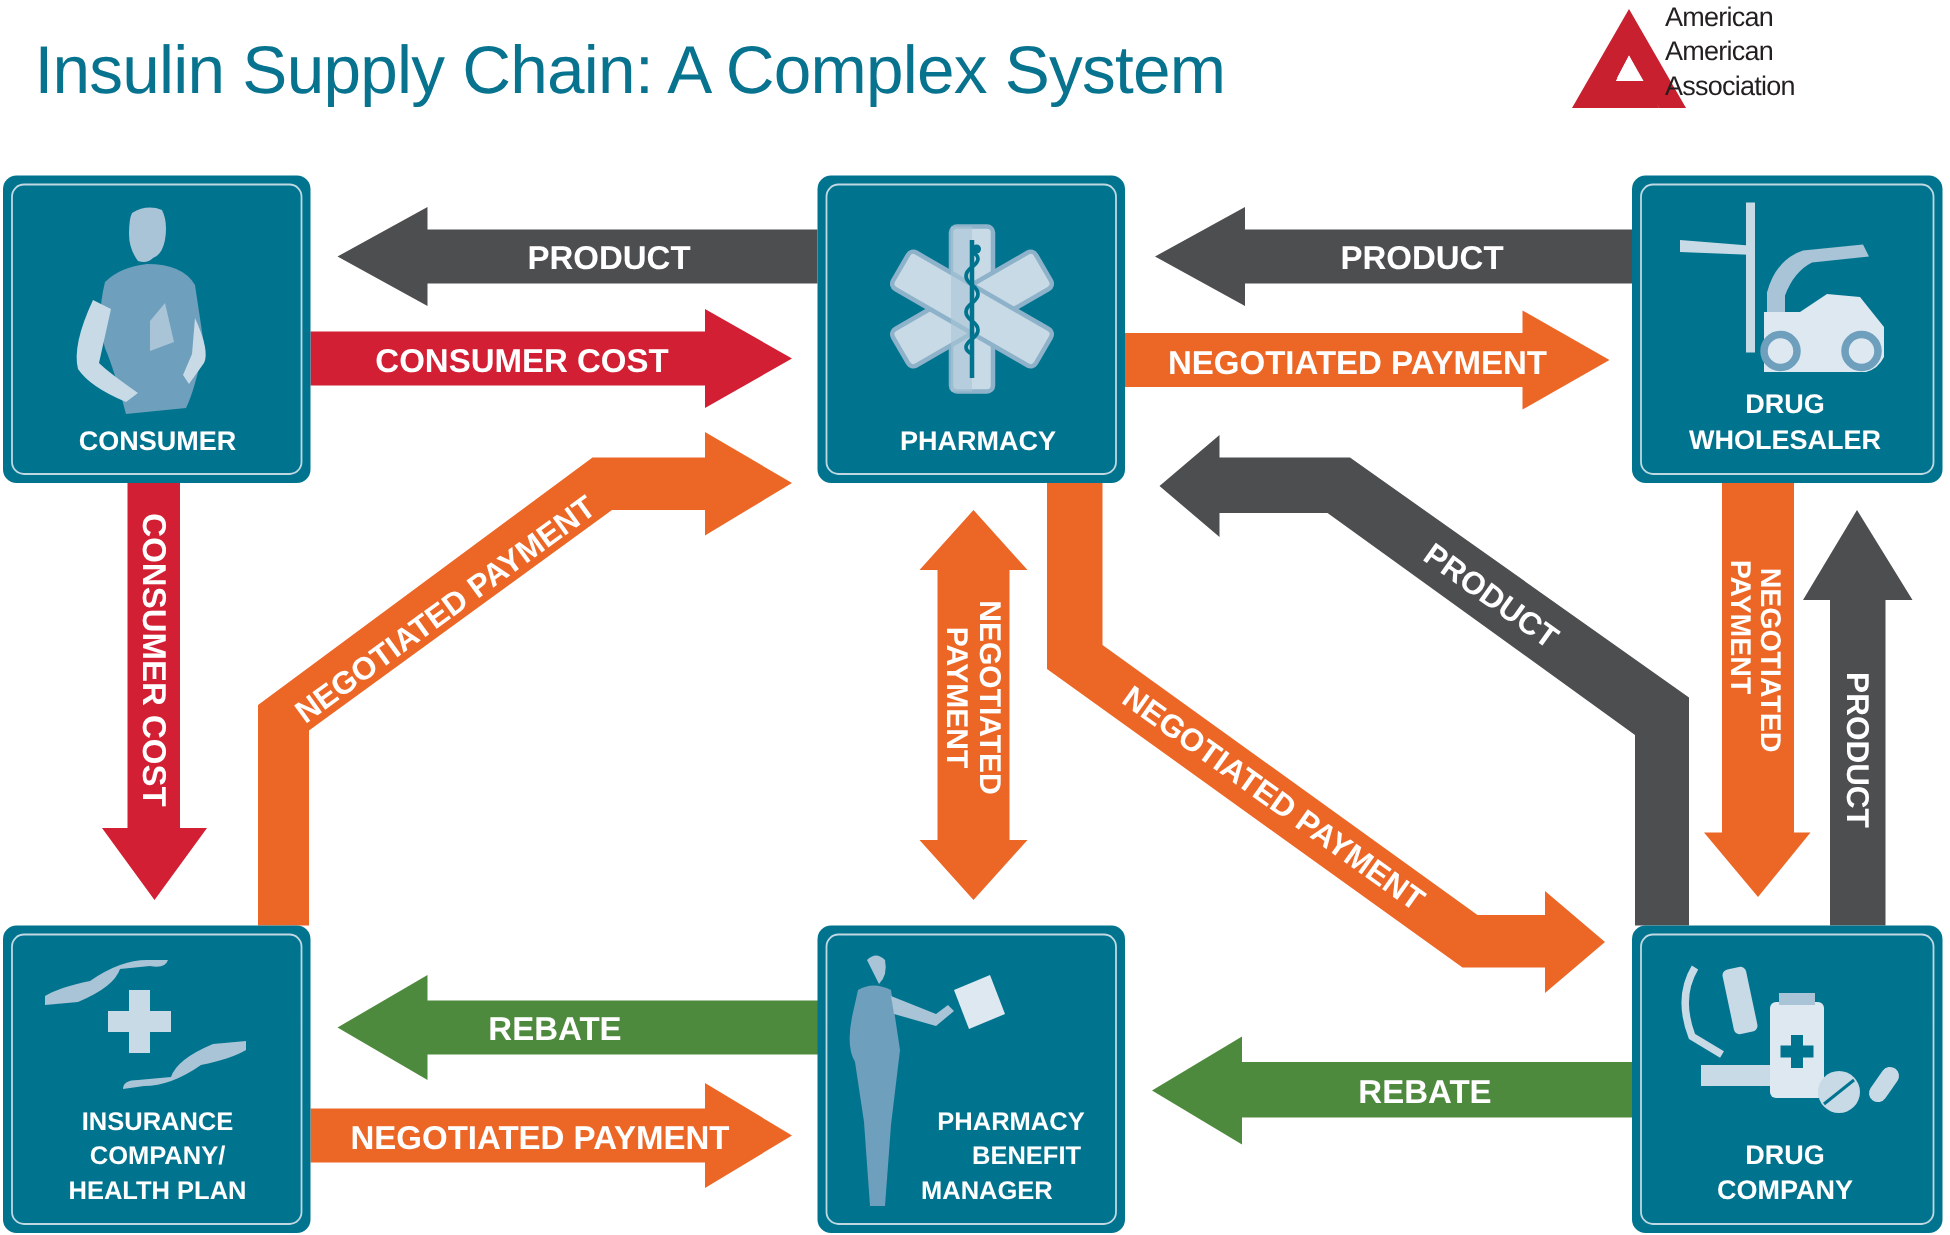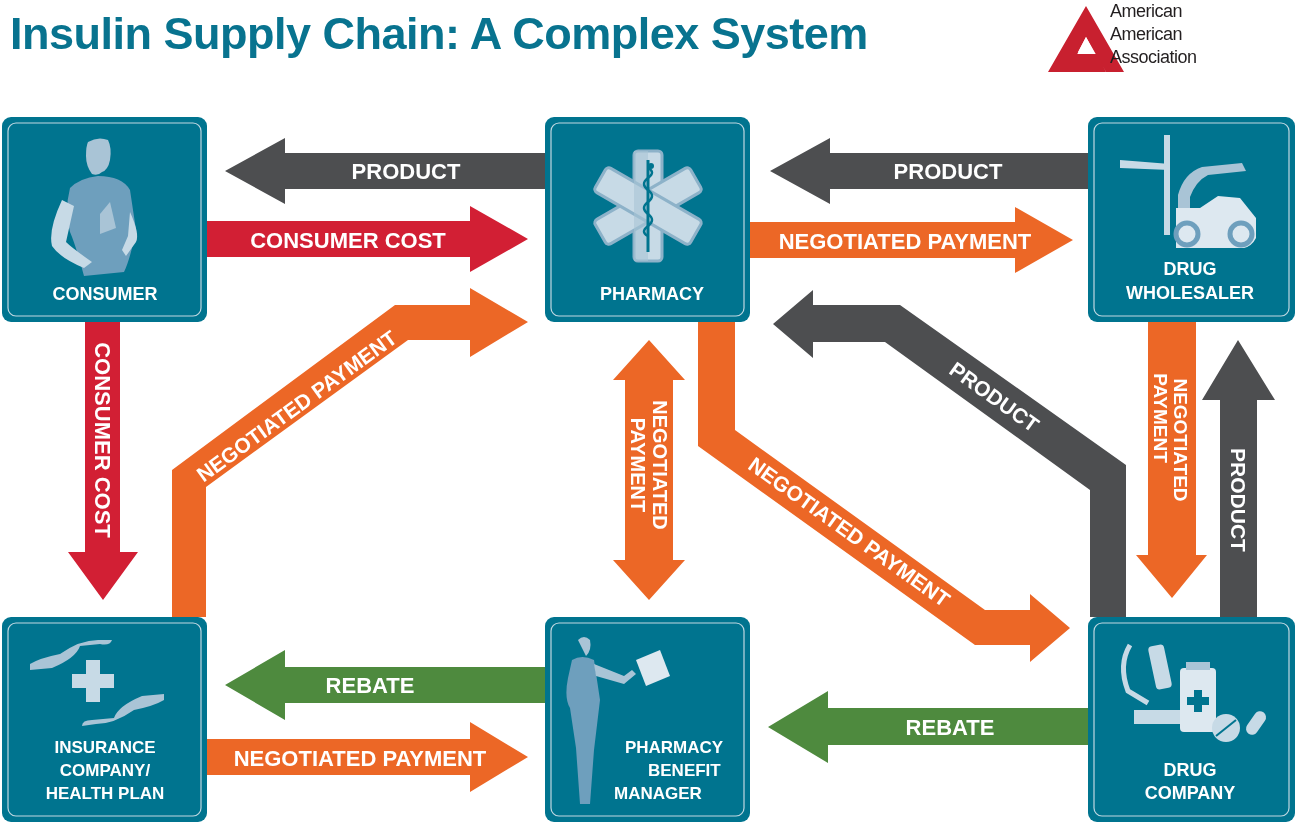--- a/index.html
+++ b/index.html
@@ -1,17 +1,17 @@
 <!DOCTYPE html>
 <html><head>
 <meta charset="utf-8">
 <style>
   html, body { margin: 0; padding: 0; background: #ffffff; }
   body { width: 1300px; height: 823px; position: relative; overflow: hidden; font-family: "Liberation Sans", sans-serif; }
-  .title { position: absolute; left: 6px; top: 4px; font-size: 45px; font-weight: bold; color: #08738F; letter-spacing: -0.5px; margin: 4px; white-space: nowrap; }
+  .title { position: absolute; left: 6px; top: 4px; font-size: 45px; font-weight: normal; color: #08738F; letter-spacing: -0.5px; margin: 17px; white-space: nowrap; }
   .logo { position: absolute; left: 1046px; top: 2px; width: 254px; height: 72px; }
   .logo-text { position: absolute; left: 1110px; top: 0px; font-size: 18px; line-height: 23px; font-weight: normal; color: #231F20; letter-spacing: -0.5px; }
   .logo-text span { display: block; }
   svg.canvas { position: absolute; left: 0; top: 0; }
   .lbl { font-family: "Liberation Sans", sans-serif; font-weight: bold; fill: #ffffff; }
 </style>
 </head>
 <body>
 
 <h1 class="title">Insulin Supply Chain: A Complex System</h1>

